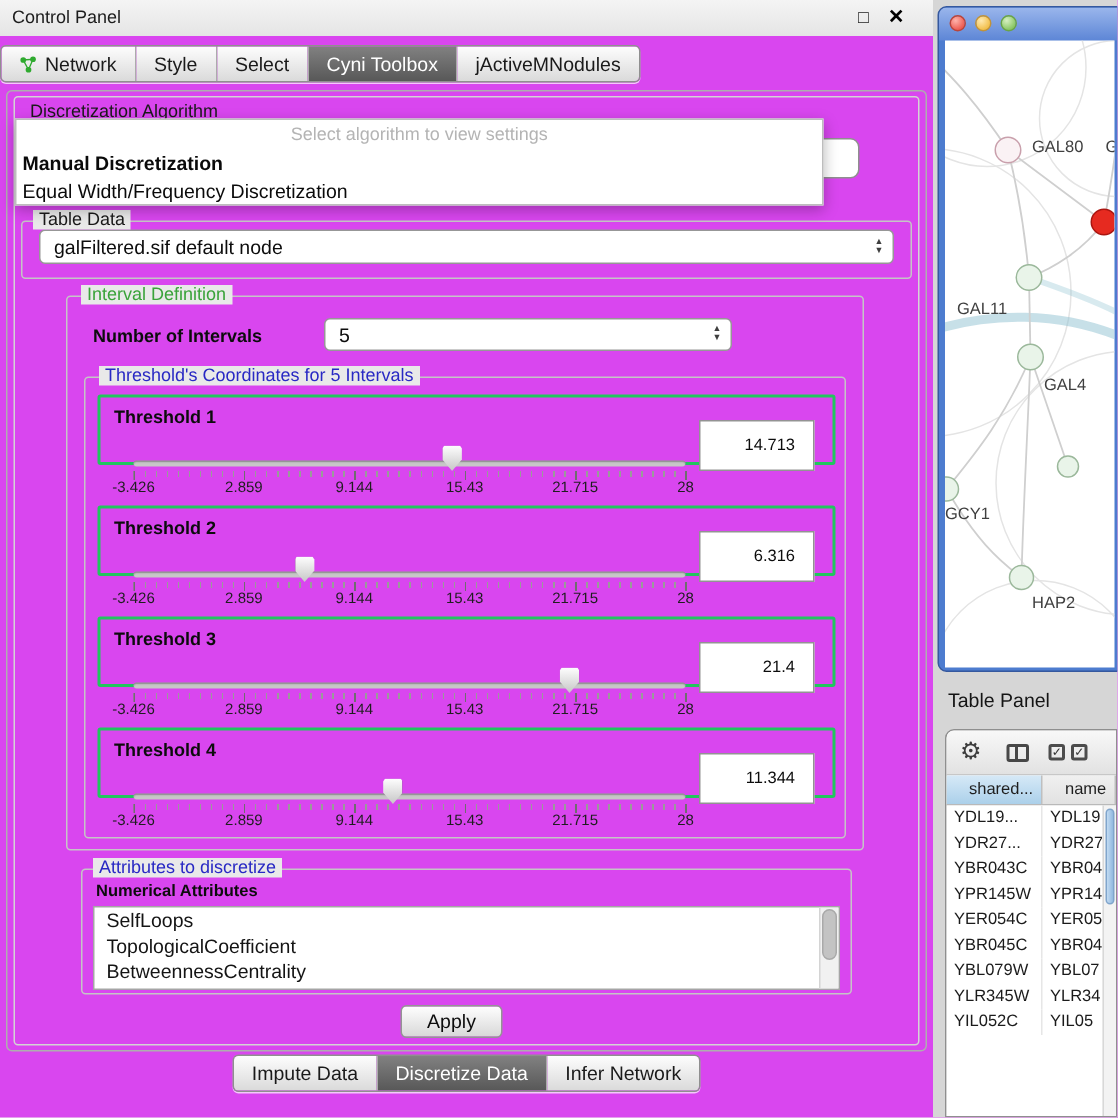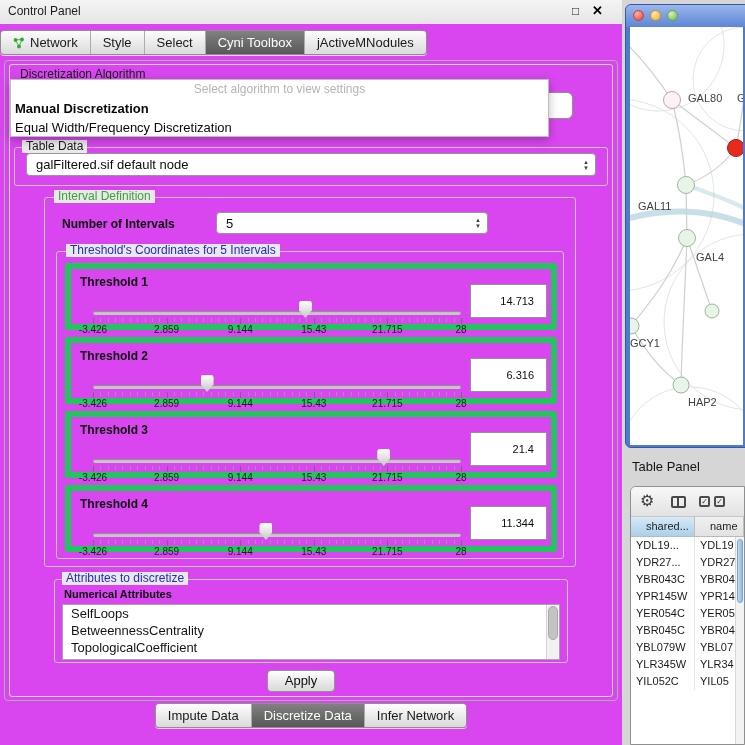--- a/index.html
+++ b/index.html
@@ -53,21 +53,21 @@
   .c-tabledata{left:26px;top:153px;width:570px;height:23px}
   .c-intervals{left:216px;top:212px;width:272px;height:22px}
   .ni-label{position:absolute;left:62px;top:217px;font-size:12px;font-weight:bold;color:#0c0c0c}
 
   .g-interval{left:44px;top:197px;width:532px;height:370px}
   .gl-interval{left:54px;top:190px}
   .g-thresh{left:56px;top:251px;width:508px;height:308px}
   .gl-thresh{left:66px;top:244px}
 
   
-  .tpanel{position:absolute;left:8px;width:492px;height:67px;border:6px solid #22c55e;border-radius:2px}
+  .tpanel{position:absolute;left:8px;width:492px;height:47px;border:2px solid #22c55e;border-radius:2px}
   .t-label{position:absolute;left:9px;top:6px;font-size:12px;font-weight:bold;color:#0c0c0c}
   .t-groove{position:absolute;left:22px;top:42px;width:368px;height:4px;background:#c7c7c7;border-radius:2px;
             box-shadow:inset 0 1px 1px rgba(0,0,0,.3)}
   .t-thumb{position:absolute;top:32px;width:13px;height:17px;background:linear-gradient(#fefefe,#c6c6c6);
            clip-path:polygon(10% 0,90% 0,100% 12%,100% 55%,50% 100%,0 55%,0 12%);
            filter:drop-shadow(0 0 1px #7d7d7d)}
   .t-minor{position:absolute;left:22px;top:49px;width:369px;height:4px;
            background:repeating-linear-gradient(to right,#9a9a9a 0 1px,transparent 1px 7.36px)}
   .t-major{position:absolute;left:22px;top:49px;width:369px;height:6px;
            background:repeating-linear-gradient(to right,#6e6e6e 0 1px,transparent 1px 73.6px)}
@@ -266,22 +266,22 @@
   </div>
     </div>
   <div class="group-label glabel-blue gl-thresh">Threshold's Coordinates for 5 Intervals</div>
 
   <div class="group g-attrs"></div>
   <div class="group-label glabel-blue gl-attrs">Attributes to discretize</div>
   <div class="attrs-title">Numerical Attributes</div>
   <div class="attr-list">
     <div id="attr-items">
         <div class="attr-item">SelfLoops</div>
+        <div class="attr-item">TopologicalCoefficient</div>
         <div class="attr-item">BetweennessCentrality</div>
-        <div class="attr-item">TopologicalCoefficient</div>
       </div>
     <div class="attr-sb">
       <div class="attr-sb-thumb"></div>
     </div>
   </div>
 
   <div class="apply-btn">Apply</div>
 
   <div class="bottombar">
     <div class="seg-group">

